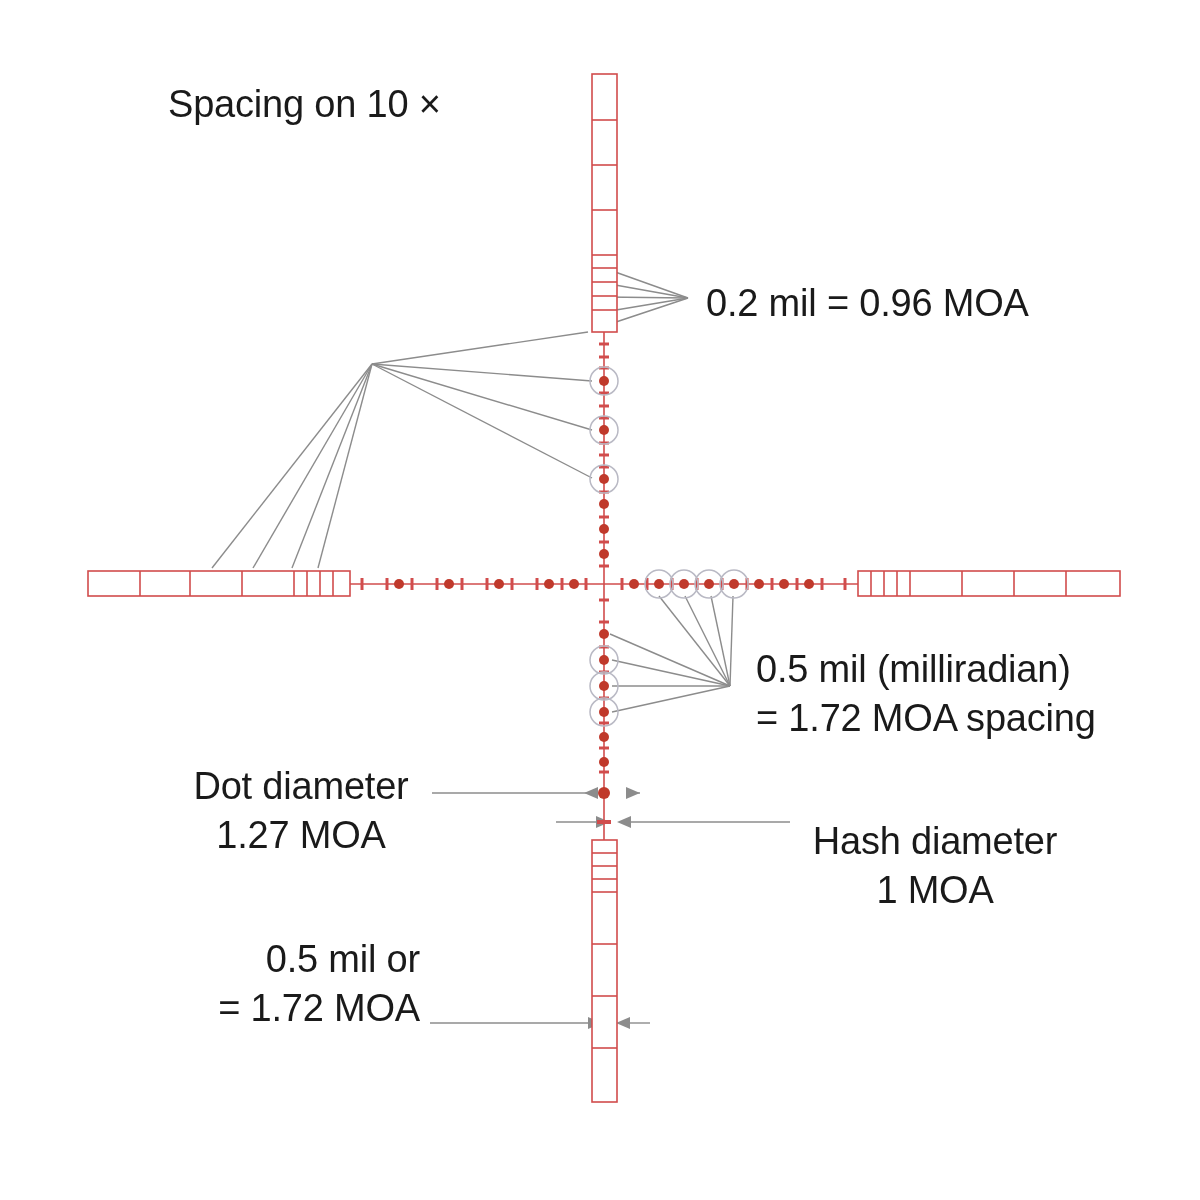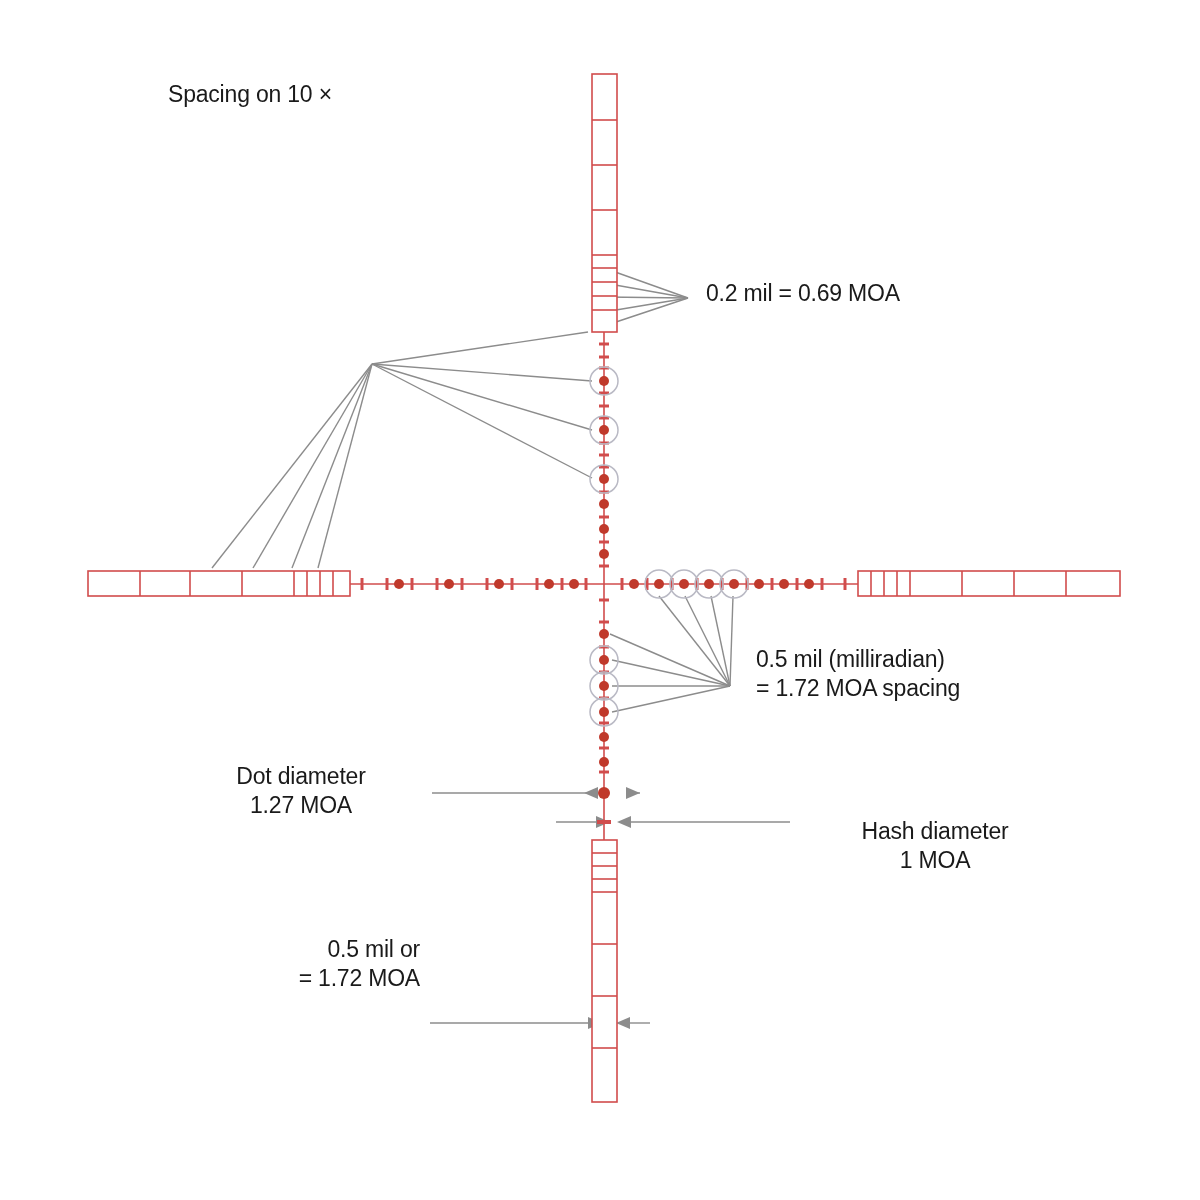--- a/index.html
+++ b/index.html
@@ -25,21 +25,21 @@
     top: 0;
     width: 1200px;
     height: 1200px;
   }
   .lbl {
     position: absolute;
     font-family: "Liberation Sans", sans-serif;
     color: #1a1a1a;
     white-space: pre;
     line-height: 1.28;
-    font-size: 23px;
+    font-size: 38px;
     letter-spacing: -0.2px;
   }
   .lbl.center { text-align: center; }
   .lbl.right { text-align: right; }
 </style>
 </head>
 <body>
 
 <div id="stage">
 
@@ -236,21 +236,21 @@
         <line x1="592" y1="944" x2="617" y2="944"></line>
         <line x1="592" y1="996" x2="617" y2="996"></line>
         <line x1="592" y1="1048" x2="617" y2="1048"></line>
       </g>
     </g>
   </svg>
 
   <div class="lbl" style="left:168px; top:80px;">Spacing on 10 ×</div>
 
 
-  <div class="lbl" style="left:706px; top:279px;">0.2 mil = 0.69 MOA</div>
+  <div class="lbl" style="left:706px; top:279px;">0.2 mil = 0.96 MOA</div>
 
   <div class="lbl" style="left:756px; top:645px;">0.5 mil (milliradian)
 = 1.72 MOA spacing</div>
 
   <div class="lbl center" style="left:176px; top:762px; width:250px;">Dot diameter
 1.27 MOA</div>
 
   <div class="lbl center" style="left:800px; top:801px; width:270px;margin-top:16px;">Hash diameter
 1 MOA</div>
 

